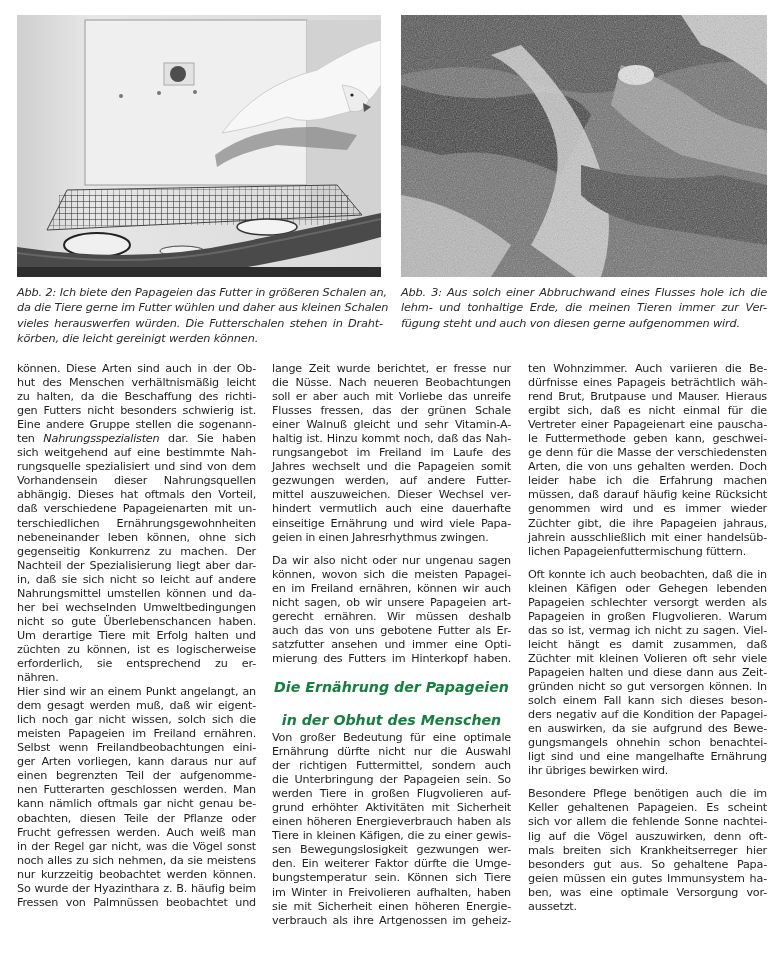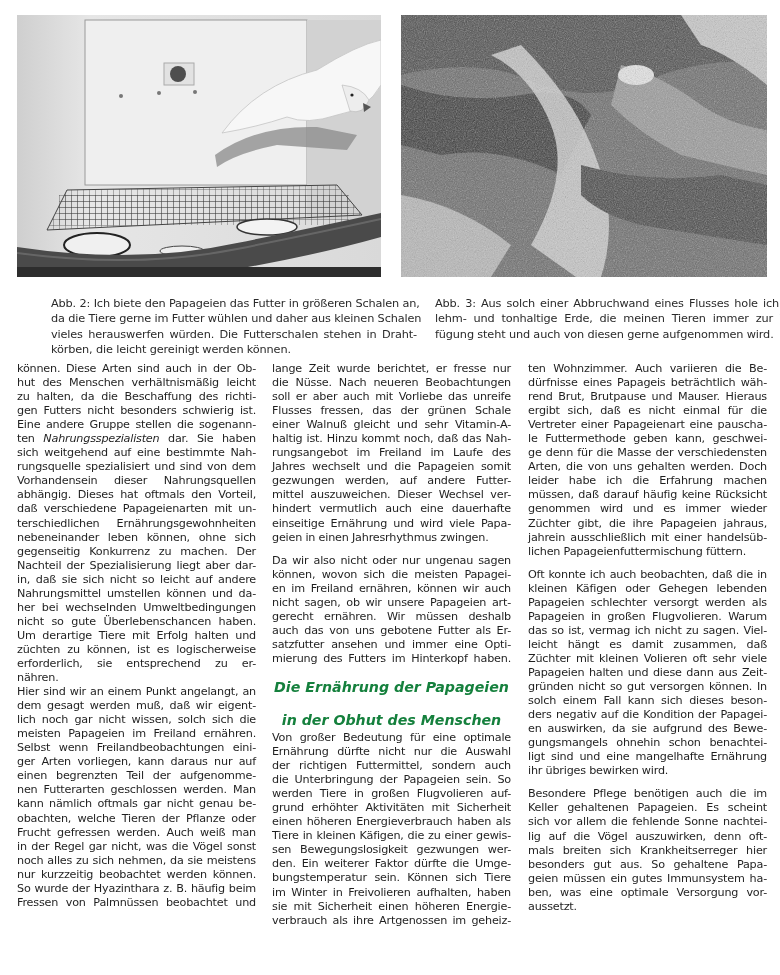--- a/index.html
+++ b/index.html
@@ -4,22 +4,22 @@
 <style>
   html, body { margin: 0; padding: 0; background: #ffffff; }
   body { width: 780px; height: 975px; position: relative; overflow: hidden;
          font-family: "DejaVu Sans", "Liberation Sans", sans-serif; color: #1d1d1d; }
 
   .photo { position: absolute; top: 15px; height: 262px; overflow: hidden; }
   .photo svg { display: block; width: 100%; height: 100%; }
   #photo-left { left: 17px; width: 364px; }
   #photo-right { left: 401px; width: 366px; }
 
-  .caption { position: absolute; top: 296px; font-size: 11.3px;
-             line-height: 15.3px; color: #2a2a2a; text-align: justify; letter-spacing: -0.15px; margin-left: 34px; }
+  .caption { position: absolute; top: 285px; font-style: italic; font-size: 11.3px;
+             line-height: 15.3px; color: #2a2a2a; text-align: justify; letter-spacing: -0.15px; }
   #caption-left { left: 17px; width: 366px; }
   #caption-right { left: 401px; width: 366px; }
   .caption .line { display: block; white-space: nowrap; }
   .caption .line.j { text-align-last: justify; }
 
   .col { position: absolute; top: 362px; width: 239px; font-size: 11.2px; line-height: 14.05px;
          color: #1f1f1f; letter-spacing: -0.2px; }
   #col-1 { left: 17px; }
   #col-2 { left: 272px; }
   #col-3 { left: 528px; }
@@ -141,21 +141,21 @@
   <div>
     <span class="line">Hier sind wir an einem Punkt angelangt, an</span>
     <span class="line">dem gesagt werden muß, daß wir eigent-</span>
     <span class="line">lich noch gar nicht wissen, solch sich die</span>
     <span class="line">meisten Papageien im Freiland ernähren.</span>
     <span class="line">Selbst wenn Freilandbeobachtungen eini-</span>
     <span class="line">ger Arten vorliegen, kann daraus nur auf</span>
     <span class="line">einen begrenzten Teil der aufgenomme-</span>
     <span class="line">nen Futterarten geschlossen werden. Man</span>
     <span class="line">kann nämlich oftmals gar nicht genau be-</span>
-    <span class="line">obachten, welche Tieren der Pflanze oder</span>
+    <span class="line">obachten, diesen Teile der Pflanze oder</span>
     <span class="line">Frucht gefressen werden. Auch weiß man</span>
     <span class="line">in der Regel gar nicht, was die Vögel sonst</span>
     <span class="line">noch alles zu sich nehmen, da sie meistens</span>
     <span class="line">nur kurzzeitig beobachtet werden können.</span>
     <span class="line">So wurde der Hyazinthara z. B. häufig beim</span>
     <span class="line">Fressen von Palmnüssen beobachtet und</span>
   </div>
 </div>
 
 <div class="col" id="col-2">

